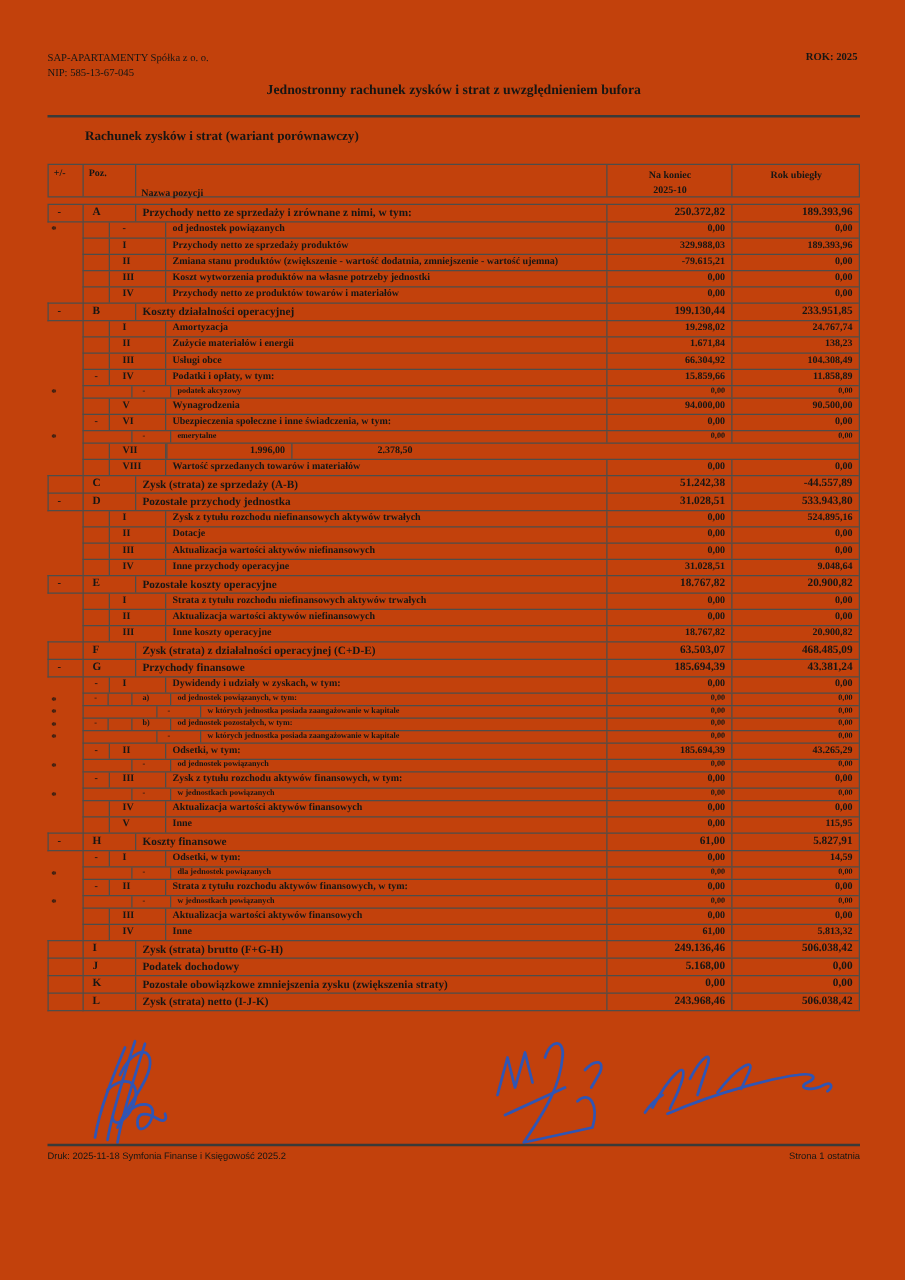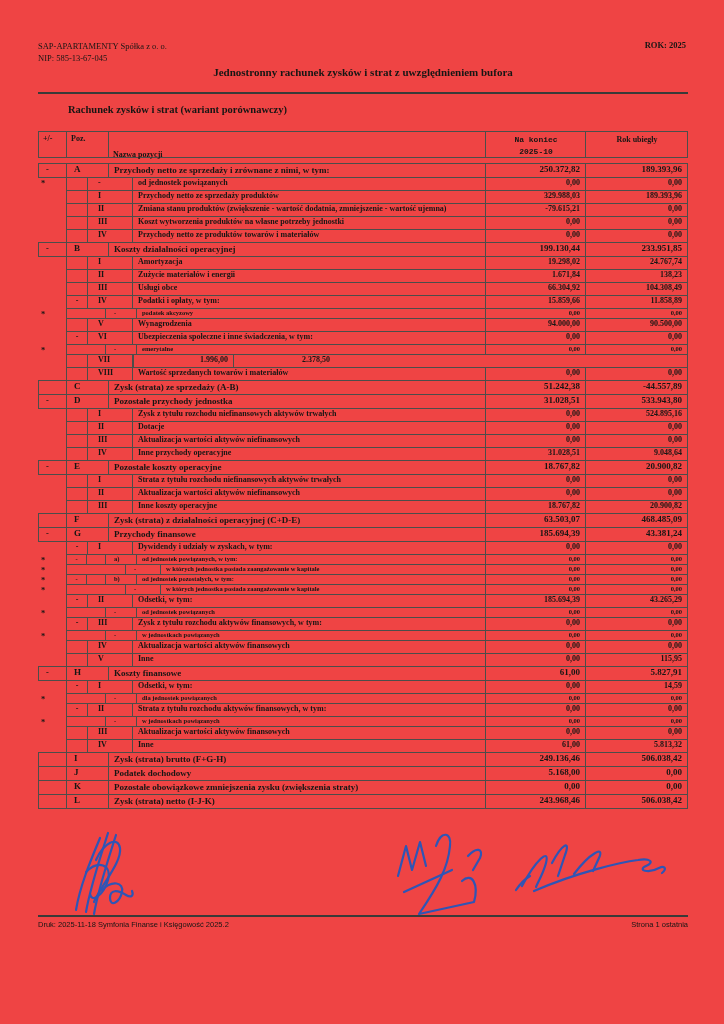--- a/index.html
+++ b/index.html
@@ -1,21 +1,21 @@
 <!DOCTYPE html>
 <html><head>
 <meta charset="utf-8">
 <style>
   * { box-sizing: border-box; margin: 0; padding: 0; }
   body { background:#888; }
   .page {
     position: relative;
     width: 724px; height: 1024px;
     margin: 0 auto;
-    background: #ef4444;
+    background: #c2410c;
     font-family: "Liberation Serif", serif;
     color: #161614;
     overflow: hidden;
   }
   
   .doc-header { position:absolute; top:40px; left:38px; width:650px; height:52px; }
   .company-block { font-size:8.5px; line-height:12px; font-weight:normal; }
   .rok { position:absolute; top:0; right:2px; font-size:8.5px; font-weight:bold; }
   .doc-title { position:absolute; top:26px; left:90px; right:90px; text-align:center;
                font-weight:bold; font-size:11px; }
@@ -24,21 +24,21 @@
 
   
   .thead {
     position:absolute; top:131px; left:38px; width:650px; height:27px;
     border:1px solid #4d4d4a; display:flex; font-weight:bold; font-size:8px;
   }
   .thead .hc { padding:2px 3px 0 4px; }
   .hc-pm   { width:28px;  border-right:1px solid #4d4d4a; }
   .hc-poz  { width:42px;  border-right:1px solid #4d4d4a; }
   .hc-name { flex:1;margin-top:16px; }
-  .hc-v1   { width:100px; border-left:1px solid #4d4d4a; text-align:center; line-height:12px;font-family:Liberation Mono, monospace; }
+  .hc-v1   { width:100px; border-left:1px solid #4d4d4a; text-align:center; line-height:12px; }
   .hc-v2   { width:102px; border-left:1px solid #4d4d4a; text-align:center; line-height:12px; }
 
   .tbody {
     position:absolute; top:163px; left:38px; width:650px;
     border-top:1px solid #4d4d4a; border-right:1px solid #4d4d4a;
     font-weight:bold;
   }
   .trow { display:flex; align-items:stretch; }
   .trow.lvl0 { min-height:14px; font-size:9px; }
   .trow.lvl1 { min-height:13px; font-size:8px; }

